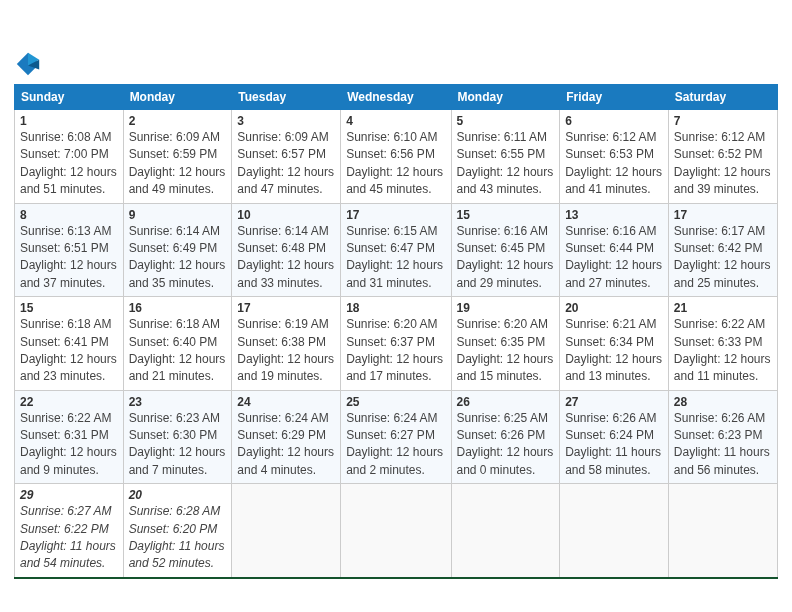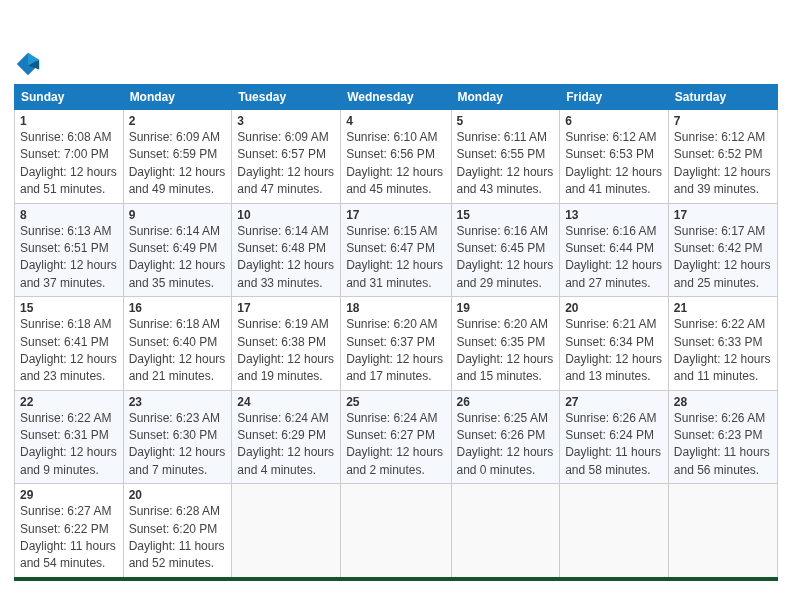--- a/index.html
+++ b/index.html
@@ -84,21 +84,22 @@
     }
     .cell-text {
       color: #444;
       font-size: 12px;
       line-height: 1.45;
     }
     td.empty {
       background: #f9f9f9;
     }
     .last-row td {
-      border-bottom: 4px solid #14532d;
+      border-bottom: 2px solid #14532d;
+      font-style: italic;
     }
   </style>
 </head>
 <body>
 
 <div class="container">
   <div class="header">
     <div class="logo">
       <svg class="logo-icon" viewBox="0 0 40 40">
         <polygon points="20,4 36,20 20,36 4,20" fill="#1a7abf"></polygon>

